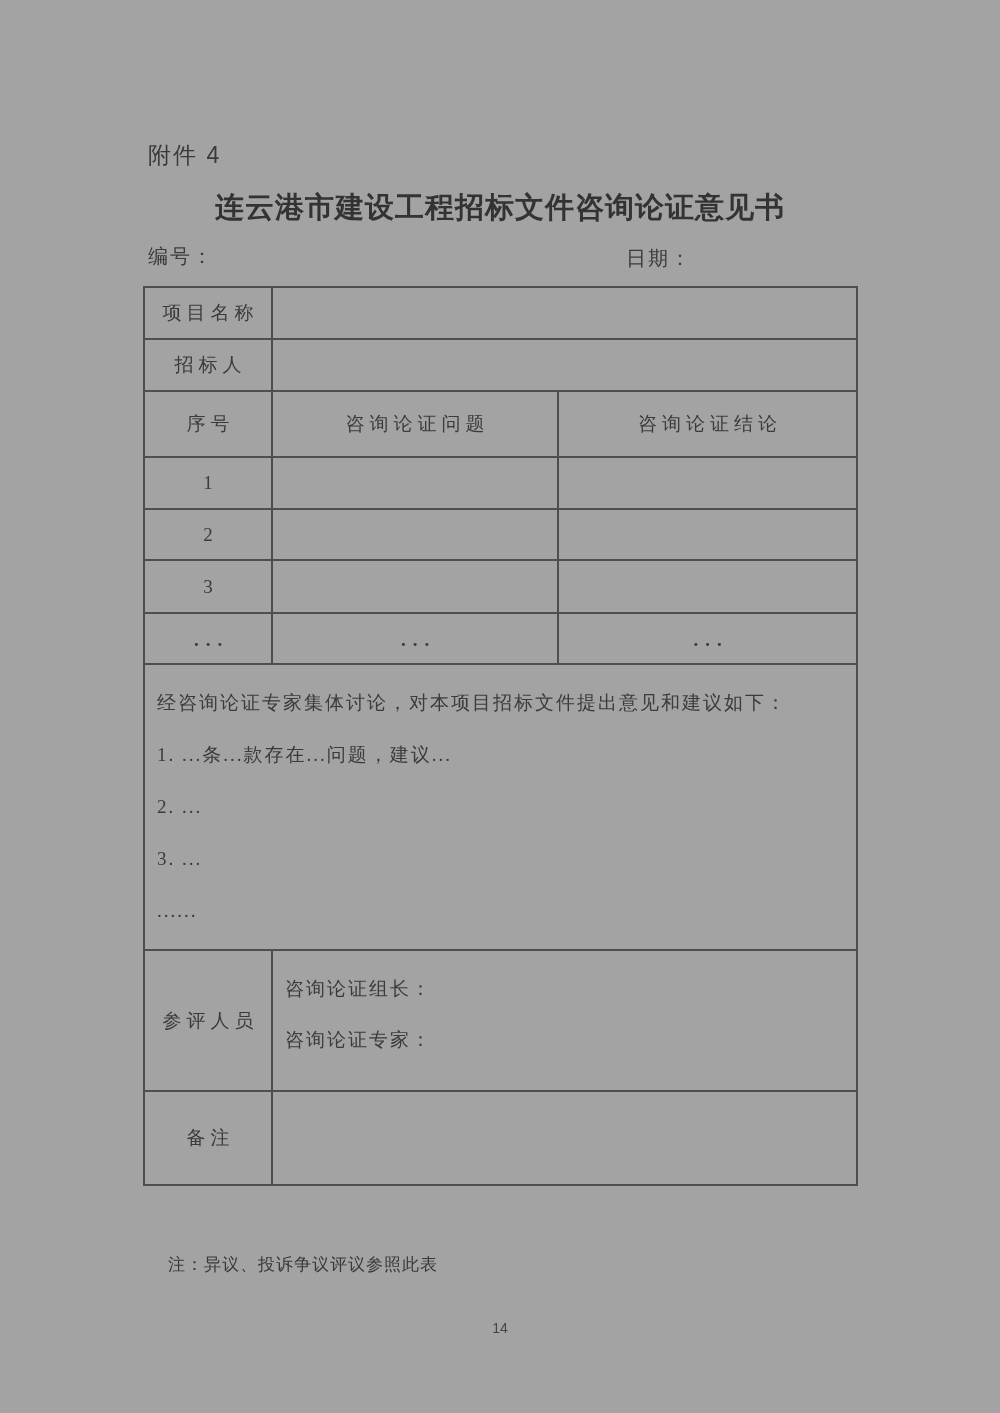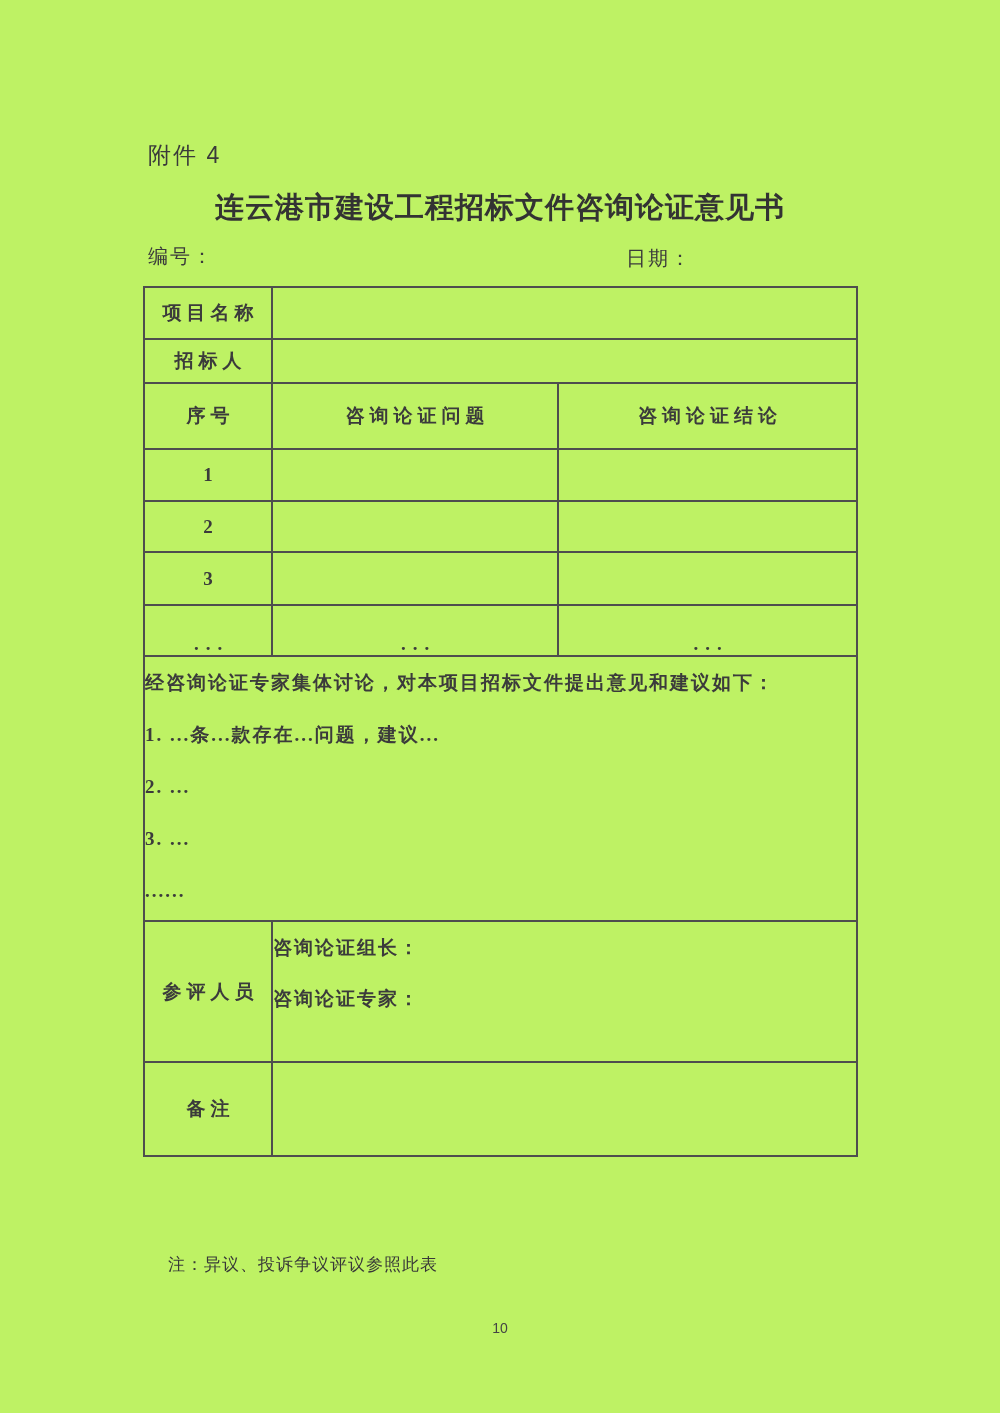--- a/index.html
+++ b/index.html
@@ -1,20 +1,20 @@
 <!DOCTYPE html>
 <html><head>
 <meta charset="utf-8">
 <style>
   html, body { margin: 0; padding: 0; background: #ffffff; }
   .sheet {
     position: relative;
     width: 1000px;
     height: 1413px;
-    background: #bef264;
+    background: #a3a3a3;
     color: #3b3b3b;
     font-family: "Liberation Serif", "DejaVu Serif", serif;
     overflow: hidden;
   }
 
   .attachment-label {
     position: absolute;
     left: 148px;
     top: 140px;
     font-family: "Liberation Sans", "DejaVu Sans", sans-serif;
@@ -56,23 +56,22 @@
     left: 143px;
     top: 286px;
     width: 713px;
     border-collapse: collapse;
     table-layout: fixed;
     font-size: 19px;
     color: #3b3b3b;
   }
   table.form td {
     border: 2px solid #4e4e4e;
-    padding: 0;
+    padding: 12px;
     overflow: hidden;
-    font-weight: bold;
   }
   td.lbl {
     text-align: center;
     vertical-align: middle;
     letter-spacing: 5px;
     text-indent: 5px;
   }
   td.lbl .two-line { line-height: 46px; }
   td.num {
     text-align: center;
@@ -207,15 +206,15 @@
 
       <tr style="height:94px">
         <td class="lbl">备注</td>
         <td colspan="3"></td>
       </tr>
     </tbody>
   </table>
 
   <div class="footer-note">注：异议、投诉争议评议参照此表</div>
 
-  <div class="page-number">10</div>
+  <div class="page-number">14</div>
 
 </div>
 
 </body></html>

